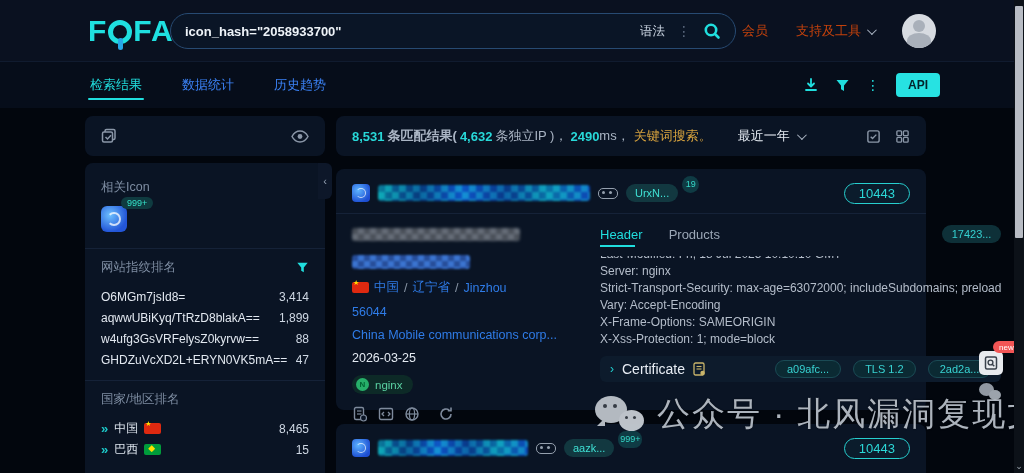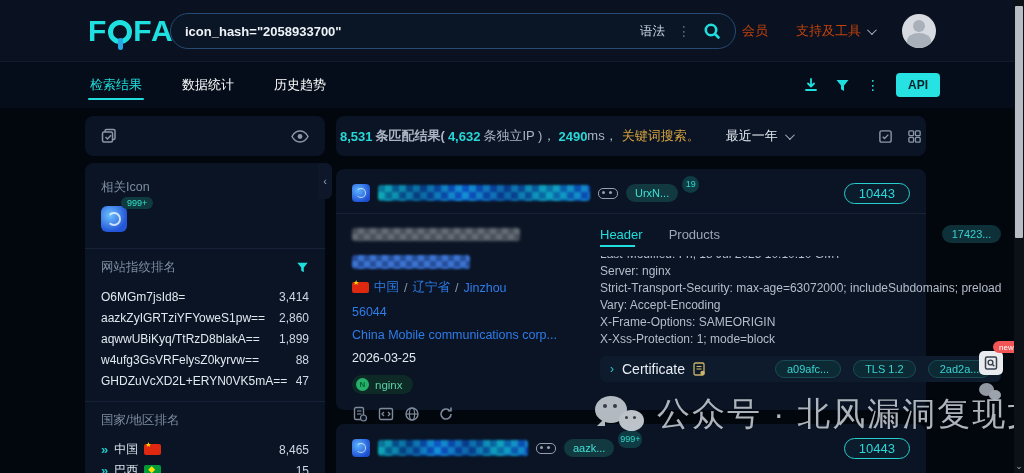--- a/index.html
+++ b/index.html
@@ -20,21 +20,21 @@
   .nav-right { position:absolute; right:88px; top:0; height:62px; display:flex; align-items:center; gap:28px; }
   .nav-link { color:#c2410c; font-size:13px; display:flex; align-items:center; gap:6px; cursor:pointer; }
   .chev { width:7px; height:7px; border-right:1.5px solid #aab4c2; border-bottom:1.5px solid #aab4c2; transform:rotate(45deg) translateY(-2px); display:inline-block; }
   .avatar { width:34px; height:34px; border-radius:50%; background:#d7dbe1; position:relative; overflow:hidden; }
   .avatar::before { content:""; position:absolute; left:11px; top:6px; width:12px; height:12px; border-radius:50%; background:#a9b0ba; }
   .avatar::after { content:""; position:absolute; left:5px; top:19px; width:24px; height:16px; border-radius:50% 50% 0 0; background:#a9b0ba; }
 
   
   .tabstrip { position:absolute; left:0; top:62px; width:1024px; height:46px; background:#060d1a; }
   .tabs { position:absolute; left:88px; top:0; height:46px; display:flex; gap:36px; align-items:center; }
-  .tab { font-size:13px; color:#ffffff; padding:12px 2px; cursor:pointer; position:relative; }
+  .tab { font-size:13px; color:#3b82f6; padding:12px 2px; cursor:pointer; position:relative; }
   .tab.active { color:#20dede; }
   .tab.active::after { content:""; position:absolute; left:0; right:0; bottom:6px; height:2px; background:#20dede; border-radius:1px; }
   .strip-right { position:absolute; right:84px; top:0; height:46px; display:flex; align-items:center; gap:16px; }
   .cyicon { color:#20dede; display:flex; }
   .api-btn { background:#27e2e2; color:#03232b; font-size:12px; font-weight:bold; border:none; border-radius:4px; padding:5px 12px; cursor:pointer; }
 
   
   .card { position:absolute; background:#0a1424; border-radius:8px; }
 
   
@@ -51,21 +51,21 @@
   .fp-name { color:#e2e8f0; white-space:nowrap; overflow:hidden; }
   .fp-count { color:#cfd8e4; }
   .rg-row { display:flex; align-items:center; height:21px; font-size:12px; gap:6px; }
   .rg-count { margin-left:auto; color:#cfd8e4; }
   .dbl { color:#1cc9c9; font-size:13px; font-weight:bold; line-height:1; }
   .flag { width:17px; height:11px; border-radius:2px; display:inline-block; position:relative; flex:0 0 auto; }
   .flag.cn { background:#de2910; } .flag.cn::before { content:"\2605"; position:absolute; left:1px; top:-3px; color:#ffde00; font-size:7px; }
   .flag.br { background:#009c3b; } .flag.br::before { content:"\25C6"; position:absolute; left:4px; top:-1px; color:#ffdf00; font-size:9px; line-height:11px; }
 
   
-  .summary { left:336px; top:116px; width:590px; height:40px; display:flex; align-items:center; padding:0 4px; font-size:13px; }
+  .summary { left:336px; top:116px; width:590px; height:40px; display:flex; align-items:center; padding:0 16px; font-size:13px; }
   .cy { color:#28d8d8; font-weight:bold; }
   .gy { color:#aab5c4; }
   .yl { color:#d9a43e; cursor:pointer; }
   .range { color:#e4eaf2; margin-left:26px; display:flex; align-items:center; gap:7px; cursor:pointer; }
   .sum-icons { margin-left:auto; display:flex; gap:14px; color:#8b97a8; }
 
   
   .card1 { left:336px; top:169px; width:590px; height:241px; padding:12px 16px; }
   .res-head { display:flex; align-items:center; gap:8px; height:24px; }
   .favicon { width:18px; height:18px; border-radius:4px; background:radial-gradient(circle at 35% 35%, #5db4ff, #1d4ed2 75%); position:relative; flex:0 0 auto; }
@@ -220,24 +220,20 @@
         <svg width="13" height="13" viewBox="0 0 15 15">
             <path d="M1.5 2h12L9 7.5V13l-3-1.8V7.5z" fill="#20dede"></path>
           </svg>
       </span>
     </div>
     <div class="fp-row">
       <span class="fp-name">O6MGm7jsId8=</span>
       <span class="fp-count">3,414</span>
     </div>
     <div class="fp-row">
-      <span class="fp-name">aazkZyIGRTziYFYoweS1pw==</span>
-      <span class="fp-count">2,860</span>
-    </div>
-    <div class="fp-row">
       <span class="fp-name">aqwwUBiKyq/TtRzD8blakA==</span>
       <span class="fp-count">1,899</span>
     </div>
     <div class="fp-row">
       <span class="fp-name">w4ufg3GsVRFelysZ0kyrvw==</span>
       <span class="fp-count">88</span>
     </div>
     <div class="fp-row">
       <span class="fp-name">GHDZuVcXD2L+ERYN0VK5mA==</span>
       <span class="fp-count">47</span>

